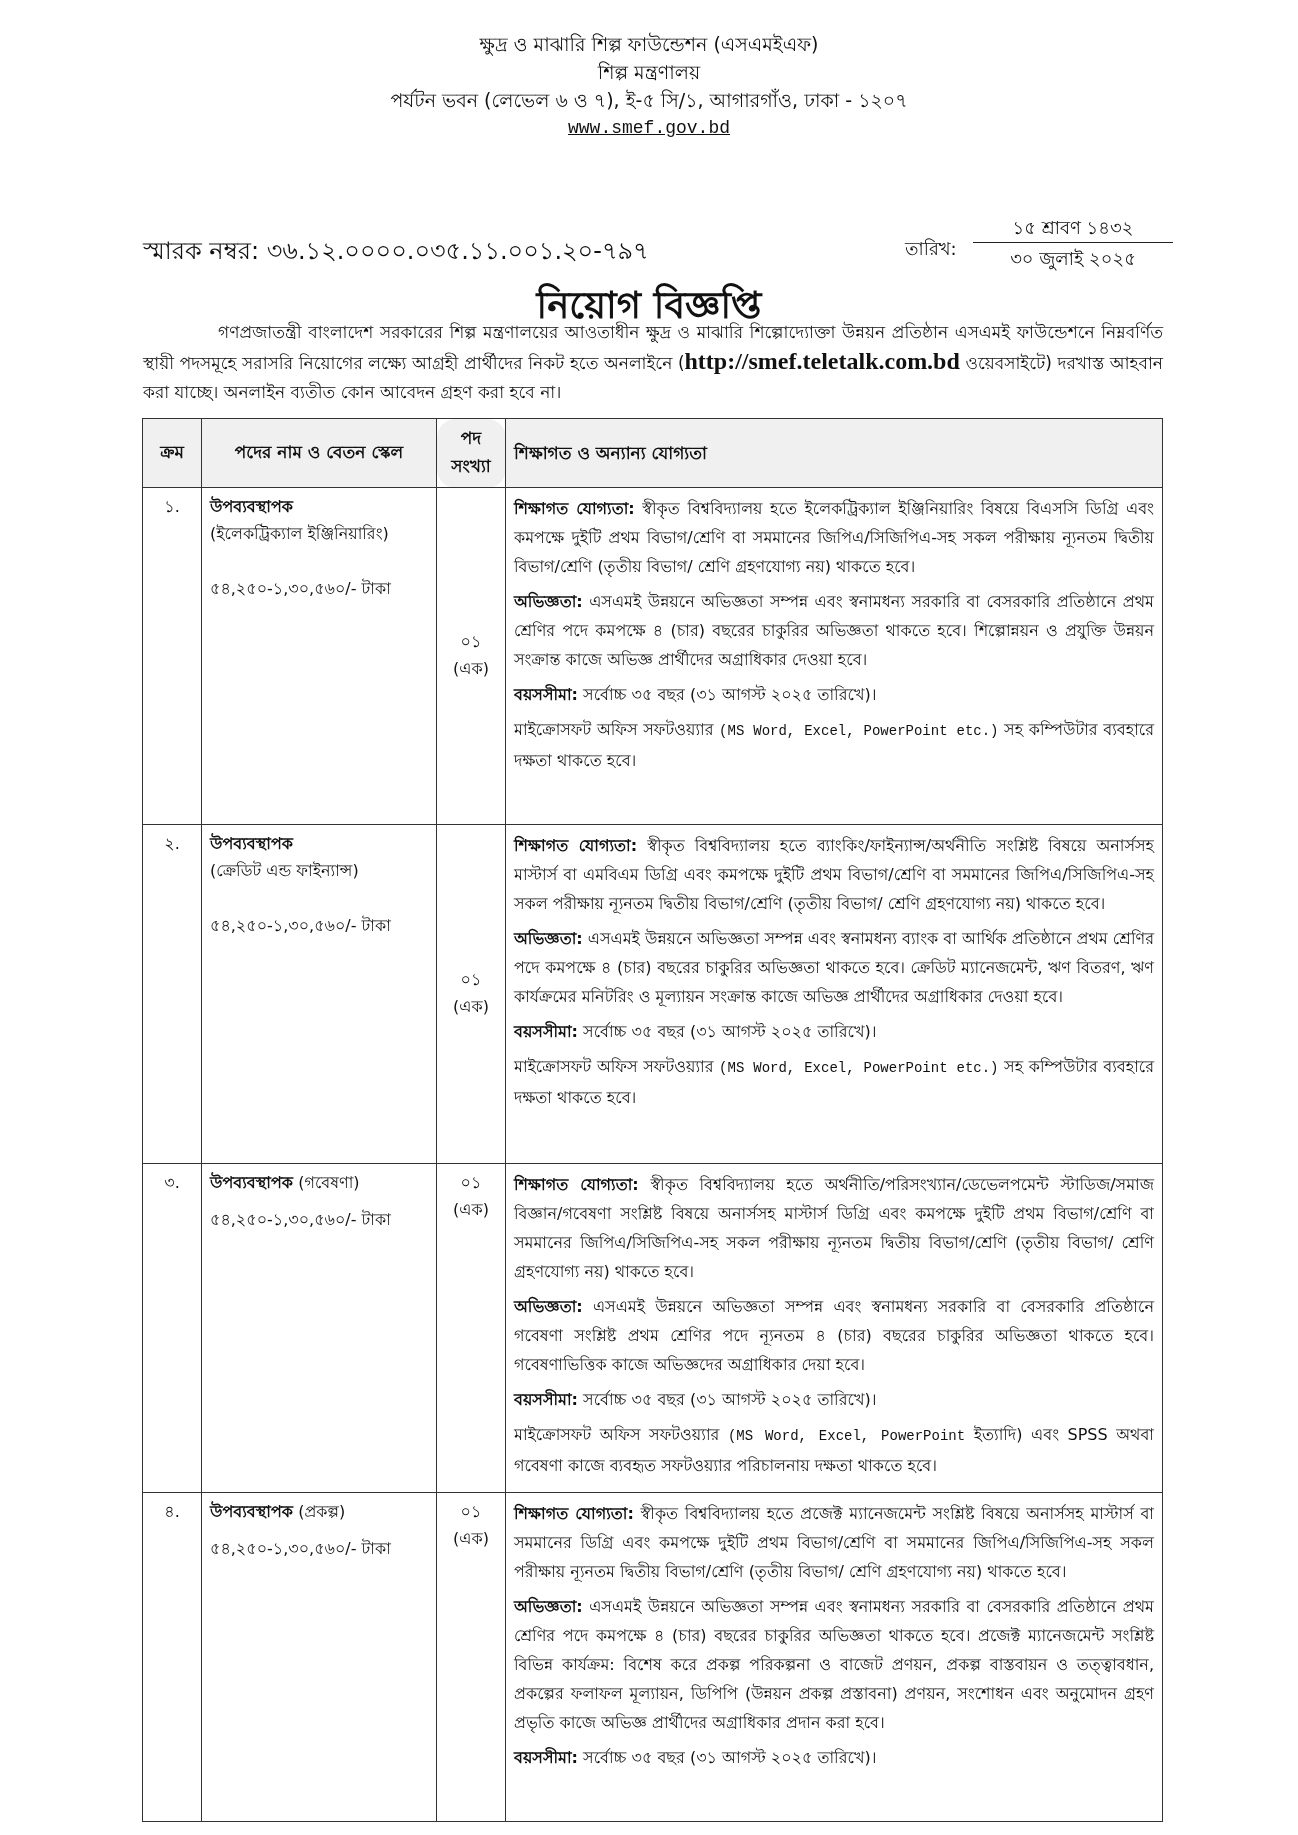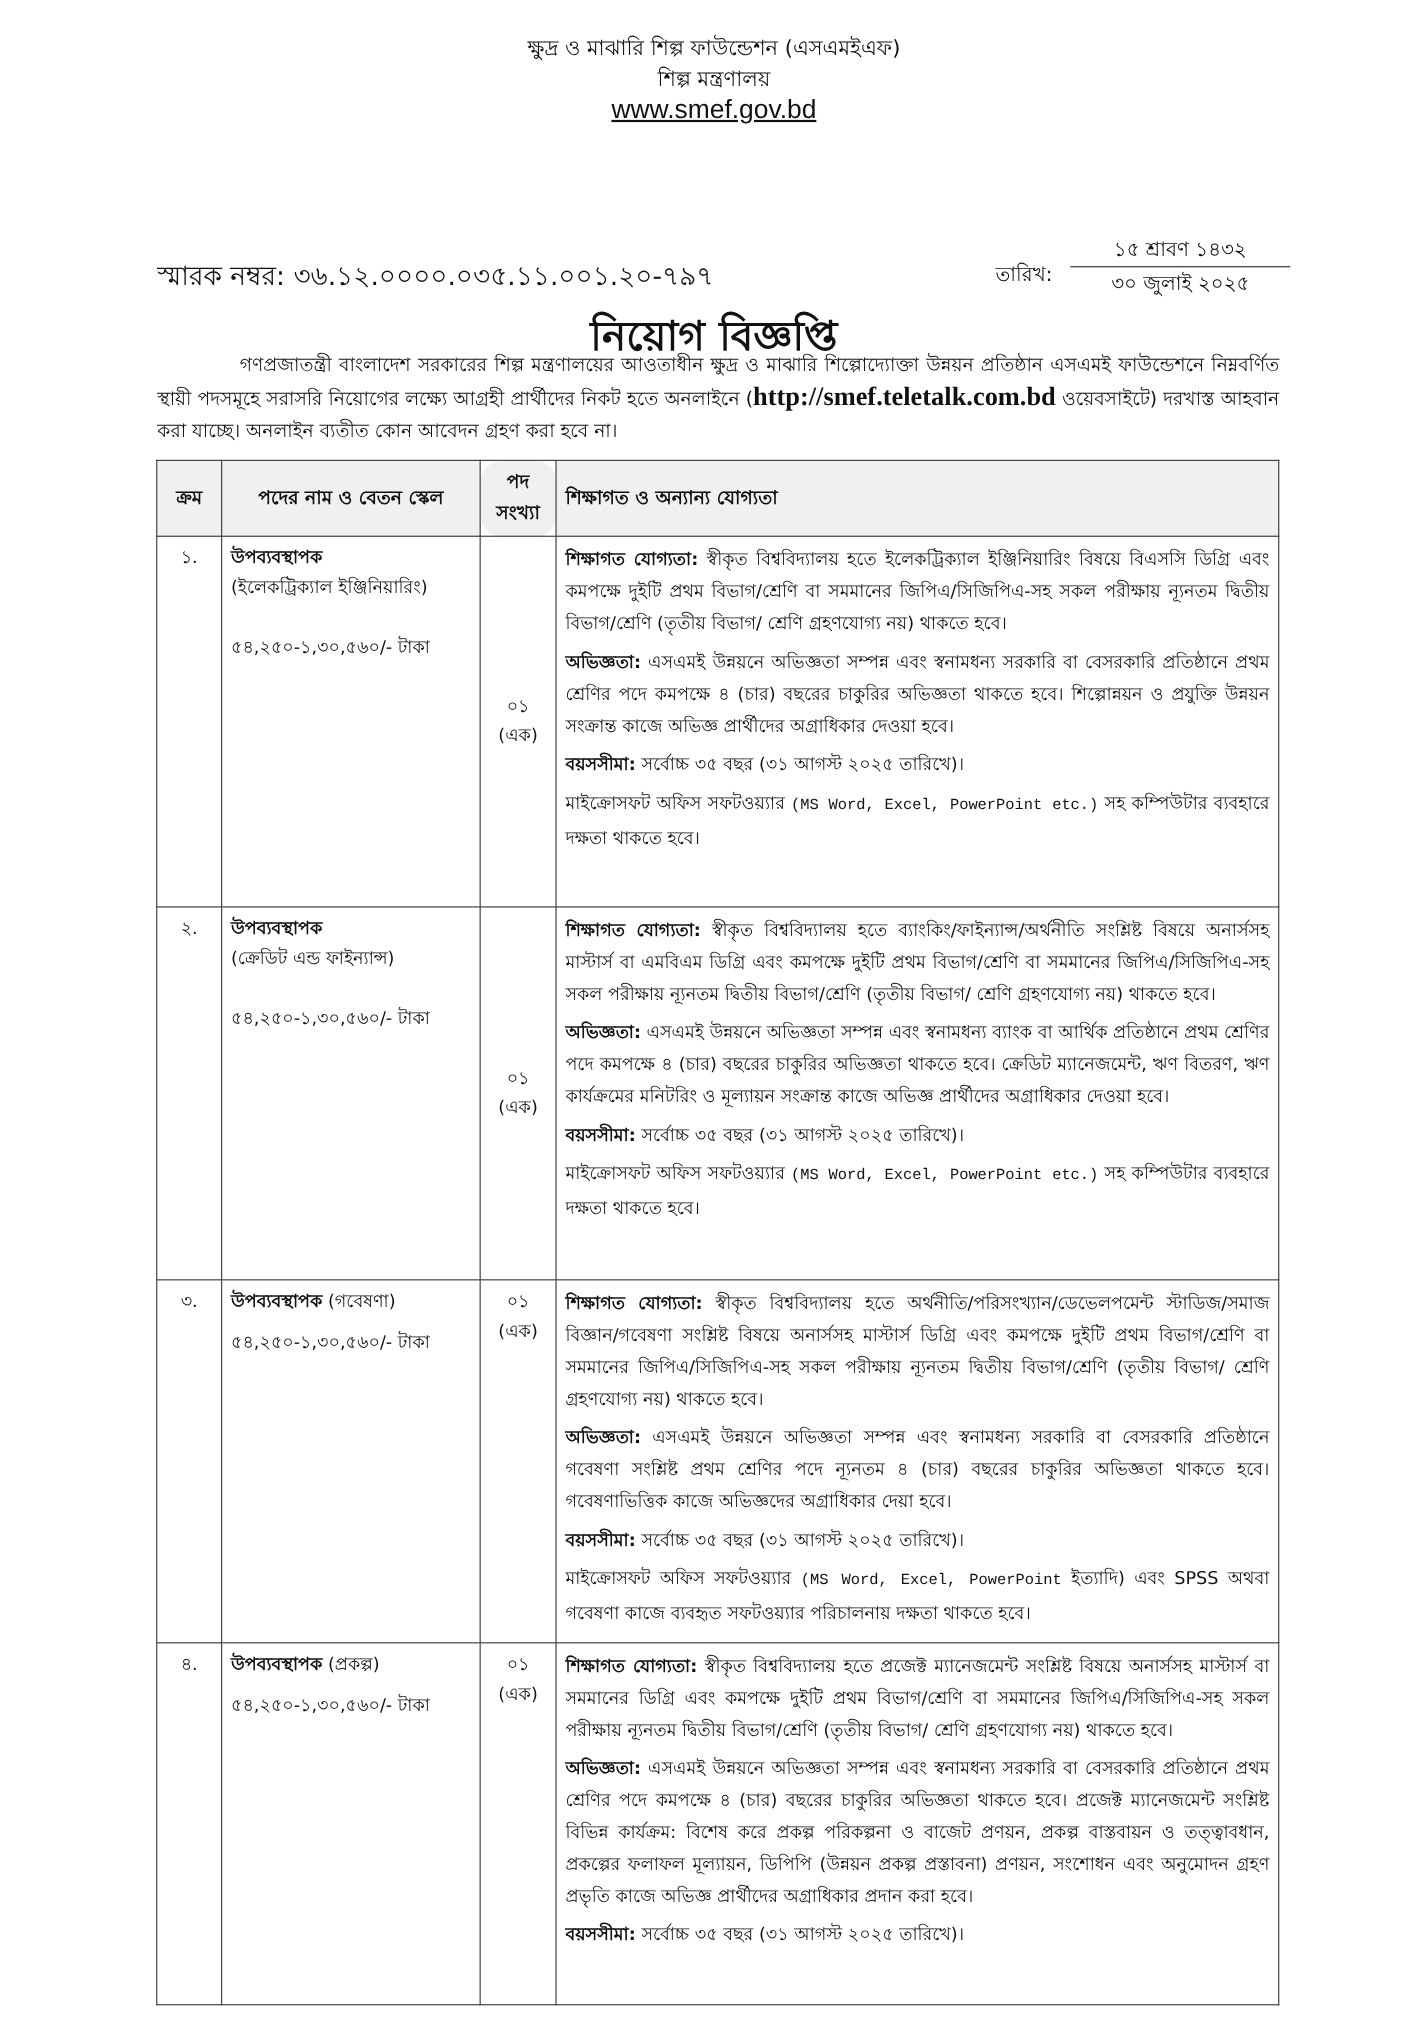--- a/index.html
+++ b/index.html
@@ -1,20 +1,20 @@
 <!DOCTYPE html>
 <html><head>
 <meta charset="utf-8">
 <style>
   html, body { margin:0; padding:0; background:#ffffff; }
   body { width:1298px; height:1835px; position:relative; overflow:hidden;
          font-family:"DejaVu Sans", "Liberation Sans", sans-serif; color:#111; }
   .hdr { position:absolute; left:0; width:1298px; text-align:center; font-size:19px; line-height:28px; }
   .hdr-line { display:block; height:28px; }
-  .web { font-family:Liberation Sans, sans-serif; font-size:24px; text-decoration:underline; }
+  .web { font-family:Liberation Mono, monospace; font-size:18px; text-decoration:underline; }
   .memo { position:absolute; left:143px; top:232px; font-size:24px; }
   .datebox { position:absolute; left:905px; top:214px; width:270px; font-size:18px; }
   .date-label { position:absolute; left:0; top:21px; }
   .date-frac { position:absolute; left:68px; top:0; width:200px; text-align:center; }
   .date-top { display:block; height:28px; line-height:28px; border-bottom:1.5px solid #222; }
   .date-bot { display:block; height:30px; line-height:32px; }
   .title { position:absolute; left:0; width:1298px; top:276px; text-align:center; font-size:37px; font-weight:bold; }
   .intro { position:absolute; left:143px; top:318px; width:1020px; font-size:17px; line-height:29px; text-align:justify; }
   .intro .indent { display:inline-block; width:75px; }
   .intro .url { font-family:"Liberation Serif", "DejaVu Serif", serif; font-weight:bold; font-size:24px; }
@@ -32,20 +32,21 @@
   .lbl { font-weight:bold; }
   .en { font-family:Liberation Mono, monospace; font-size:14px; }
   .vac { display:block; }
 </style>
 </head>
 <body>
 
 <div class="hdr" style="top:30px;">
   <span class="hdr-line">ক্ষুদ্র ও মাঝারি শিল্প ফাউন্ডেশন (এসএমইএফ)</span>
   <span class="hdr-line">শিল্প মন্ত্রণালয়</span>
+  <span class="hdr-line">পর্যটন ভবন (লেভেল ৬ ও ৭), ই-৫ সি/১, আগারগাঁও, ঢাকা - ১২০৭</span>
   <span class="hdr-line web">www.smef.gov.bd</span>
 </div>
 
 <div class="memo">স্মারক নম্বর: ৩৬.১২.০০০০.০৩৫.১১.০০১.২০-৭৯৭</div>
 
 <div class="datebox">
   <span class="date-label">তারিখ:</span>
   <div class="date-frac">
     <span class="date-top">১৫ শ্রাবণ ১৪৩২</span>
     <span class="date-bot">৩০ জুলাই ২০২৫</span>

